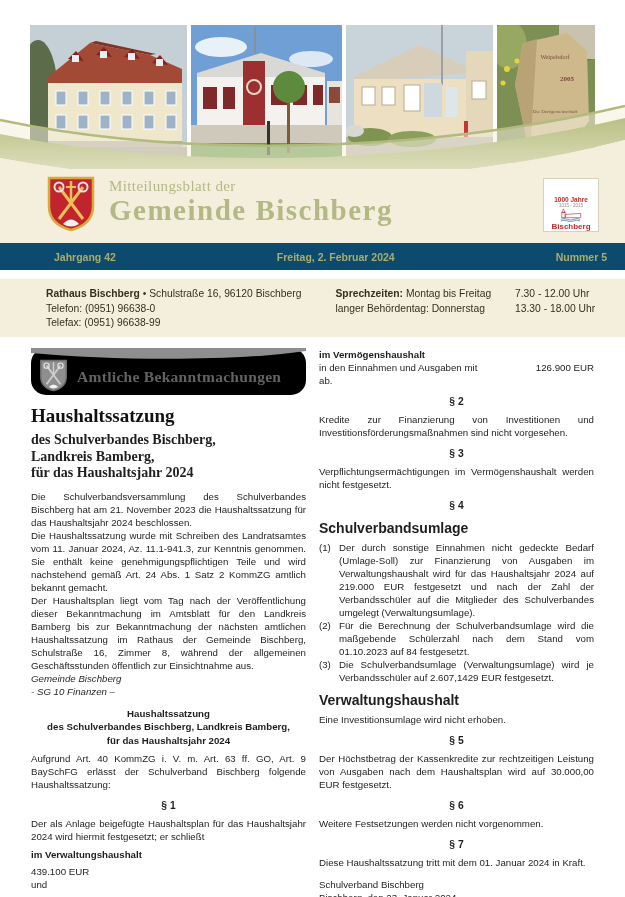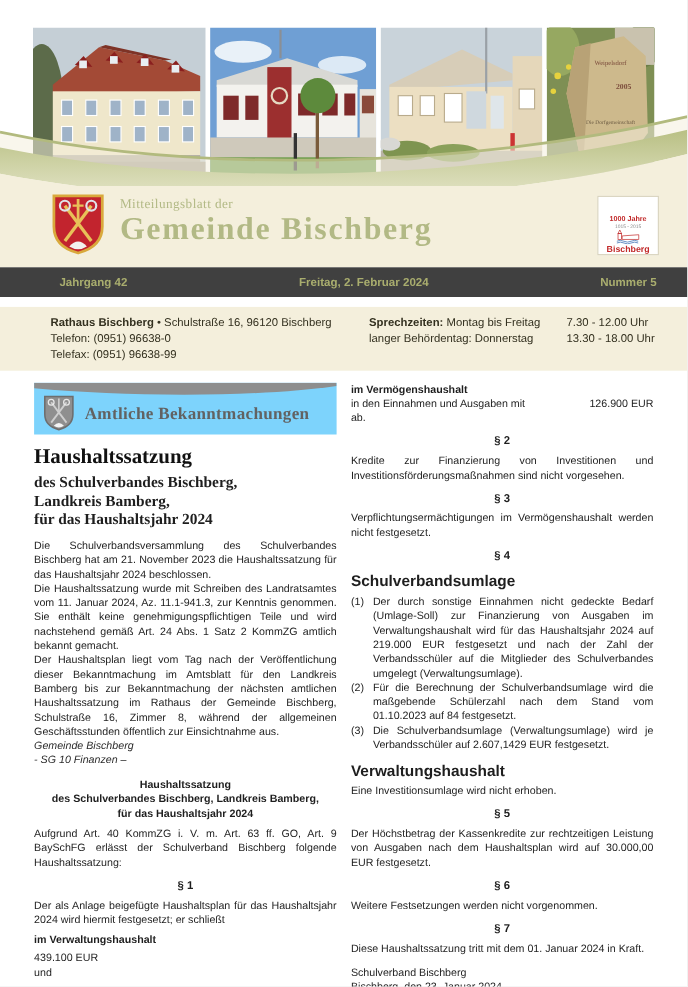--- a/index.html
+++ b/index.html
@@ -14,49 +14,49 @@
   .top-area { position:relative; height:169px; }
   .photo-strip { position:absolute; top:25px; left:30px; width:565px; height:138px; display:flex; gap:4px; }
   .photo { height:138px; display:block; }
 
   .swoosh { position:absolute; left:0; top:100px; width:625px; height:69px; pointer-events:none; }
 
   
   .masthead { height:74px; background:#f4efdc; display:flex; align-items:flex-start; padding:7px 26px 0 46px; }
   .arms { width:50px; height:56px; }
   .mast-text { margin-left:13px; font-family:"Liberation Serif", serif; color:#b2b985; }
-  .kicker { font-size:12px; letter-spacing:.4px; display:block; margin-top:2px; }
+  .kicker { font-size:15px; letter-spacing:.4px; display:block; margin-top:2px; }
   .mast-title { font-size:29px; font-weight:bold; letter-spacing:1.5px; line-height:1.05; display:block; }
   .mast-spacer { flex:1; }
   .logo1000 { width:56px; height:54px; background:#ffffff; border:1px solid #d8d2bc; margin-top:2px;
               display:flex; flex-direction:column; align-items:center; justify-content:center; padding-top:17px; }
   .logo1000 .l1 { color:#c22b2b; font-size:6.5px; font-weight:bold; line-height:7px; }
   .logo1000 .l2 { color:#8a8a8a; font-size:4.5px; line-height:5px; }
   .logo1000 svg { width:44px; height:26px; }
   .logo1000 .l3 { color:#c22b2b; font-size:8px; font-weight:bold; line-height:9px; }
 
   
-  .issue-bar { height:27px; background:#404040; display:flex; align-items:center;
-               padding:0 28px 0 54px; color:#a9ad6e; font-size:10.5px; font-weight:bold; }
+  .issue-bar { height:27px; background:#0c4a6e; display:flex; align-items:center;
+               padding:0 18px 0 54px; color:#a9ad6e; font-size:10.5px; font-weight:bold; }
   .issue-bar .mid { flex:1; text-align:center; }
 
   .white-gap { height:9px; background:#ffffff; }
 
   
   .contact-box { background:#f4efdc; height:58px; display:flex; padding:8px 24px 8px 46px; font-size:10.3px; line-height:14.5px; color:#33301f; }
   .contact-left { width:50%; }
   .contact-right { width:50%; padding-left:12px; }
   .hours-row { display:grid; grid-template-columns:1fr 86px; column-gap:8px; }
   .b { font-weight:bold; }
 
   
   .columns { display:grid; grid-template-columns:1fr 1fr; column-gap:13px; padding:0 31px; margin-top:11px; }
 
   
-  .banner { position:relative; height:47px; background:#7dd3fc; margin-bottom:14px; display:flex; align-items:center; padding:10px 8px 0 8px; }
+  .banner { position:relative; height:47px; background:#000000; margin-bottom:14px; display:flex; align-items:center; padding:10px 8px 0 8px;border-radius:15px; }
   .banner-swoosh { position:absolute; top:0; left:0; width:100%; height:14px; }
   .banner .arms-g { width:29px; height:33px; flex:0 0 auto; margin-top:-2px; }
   .banner-title { font-family:"Liberation Serif", serif; font-weight:bold; font-size:15.5px; color:#626262; letter-spacing:.3px; margin-left:9px; white-space:nowrap; }
 
   
   .col { font-size:9.7px; line-height:13px; }
   .col p.j { text-align:justify; }
   h1.art-title { font-family:"Liberation Serif", serif; font-size:19px; font-weight:bold; color:#111; margin:12px 0 10px; }
   h2.art-sub { font-family:"Liberation Serif", serif; font-size:14px; font-weight:bold; line-height:16.5px; margin:0 0 8px; }
   .italic { font-style:italic; color:#2a2a2a; }

